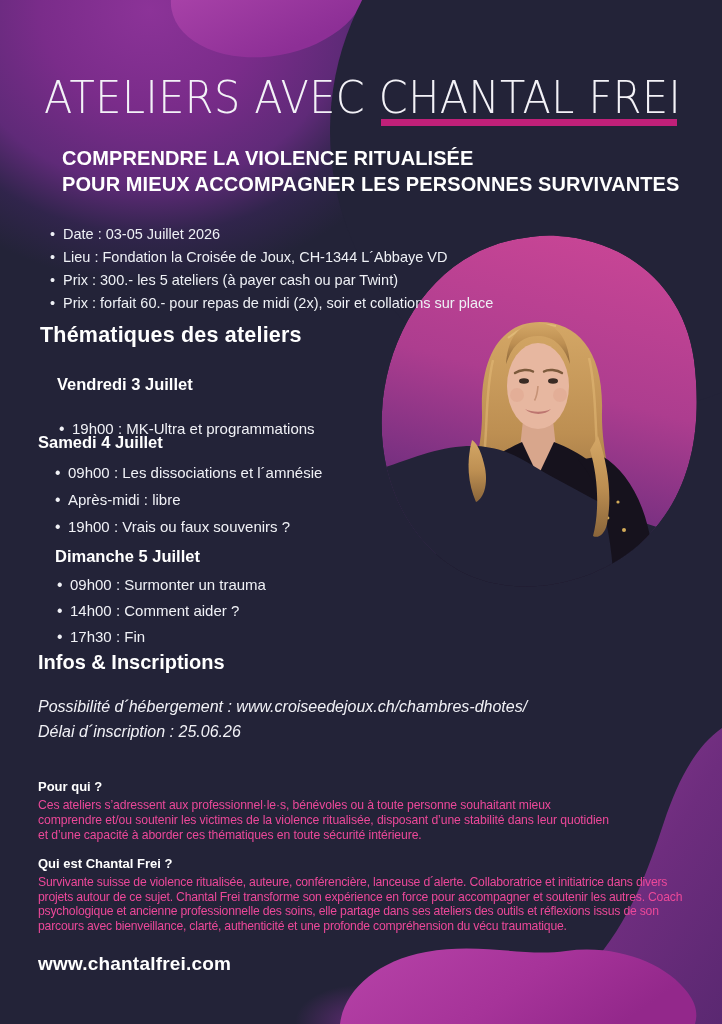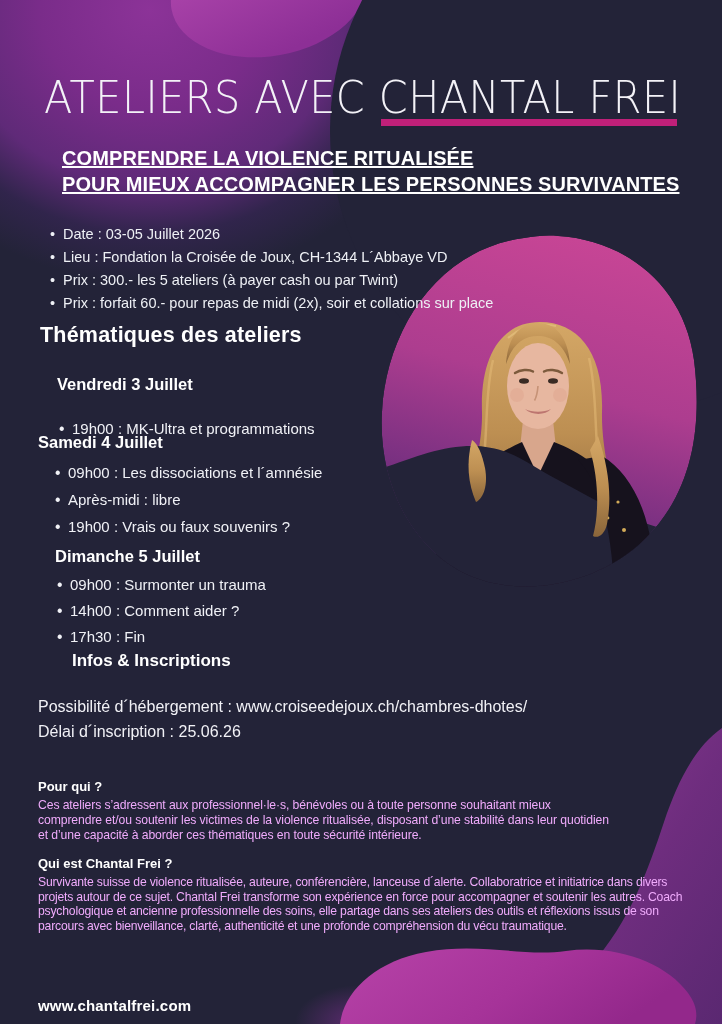--- a/index.html
+++ b/index.html
@@ -42,47 +42,47 @@
   li { list-style:none; }
 
   .title {
     left:44px; top:73px; white-space:nowrap; color:#f3f2f7;
     font-family:"DejaVu Sans","Liberation Sans",sans-serif;
     font-weight:200; font-size:45px; line-height:1.1; letter-spacing:.5px;
     transform:scaleX(.92); transform-origin:0 50%;
   }
   .title-underline { left:381px; top:119px; width:296px; height:7px; background:#c02079; z-index:10; }
 
-  .subtitle { left:62px; top:145px; font-size:20px; font-weight:700; line-height:26px; letter-spacing:.1px; color:#fff;text-decoration:underline; }
+  .subtitle { left:62px; top:145px; font-size:20px; font-weight:700; line-height:26px; letter-spacing:.1px; color:#fff; }
 
   .details { left:50px; top:223px; font-size:14.5px; line-height:23px; color:#eef0f5; }
   .details li { position:relative; padding-left:13px; }
   .details li::before { content:"•"; position:absolute; left:0; }
 
   .themes-heading { left:40px; top:323px; font-size:21.5px; font-weight:700; letter-spacing:.2px; }
 
   .day h4 { font-size:16.5px; font-weight:700; line-height:22px; }
   .day ul { margin-top:20px; }
   .day li { position:relative; padding-left:13px; font-size:15px; line-height:27px; color:#f0f1f6; }
   .day li::before { content:"•"; position:absolute; left:0; font-size:1.05em; }
   .day-v { left:57px; top:373px; } .day-v ul { margin-left:2px; }
   .day-s { left:38px; top:431px; } .day-s ul { margin-left:17px; margin-top:6px; }
   .day-d { left:55px; top:545px; } .day-d ul { margin-left:2px; margin-top:5px; }
   .day-d li { line-height:26px; }
 
-  .infos-heading { left:38px; top:651px; font-size:17px; font-weight:700;margin-left:34px; }
-  .infos-lines { left:38px; top:694px; font-size:16px; line-height:25px; color:#f1f1f6; }
+  .infos-heading { left:38px; top:651px; font-size:20px; font-weight:700; }
+  .infos-lines { left:38px; top:694px; font-size:16px; line-height:25px; color:#f1f1f6;font-style:italic; }
 
   .para h4 { font-size:13px; line-height:15px; font-weight:700; }
-  .para p { margin-top:4px; font-size:12.2px; line-height:15.2px; letter-spacing:-.1px; color:#f0abfc; }
+  .para p { margin-top:4px; font-size:12.2px; line-height:15.2px; letter-spacing:-.1px; color:#ec4899; }
   .pour-qui { left:38px; top:779px; width:580px; }
   .qui-est  { left:38px; top:856px; width:650px; }
   .qui-est p { line-height:14.6px; letter-spacing:-.2px; }
 
-  .website { left:38px; top:953px; font-size:15px; font-weight:700; letter-spacing:.2px;margin-top:44px; }
+  .website { left:38px; top:953px; font-size:19px; font-weight:700; letter-spacing:.2px; }
 </style>
 </head>
 <body>
 
 <div class="poster">
 
   <div class="abs glow-top-left"></div>
   <div class="abs ellipse-top"></div>
   <div class="abs carve-circle"></div>
 

